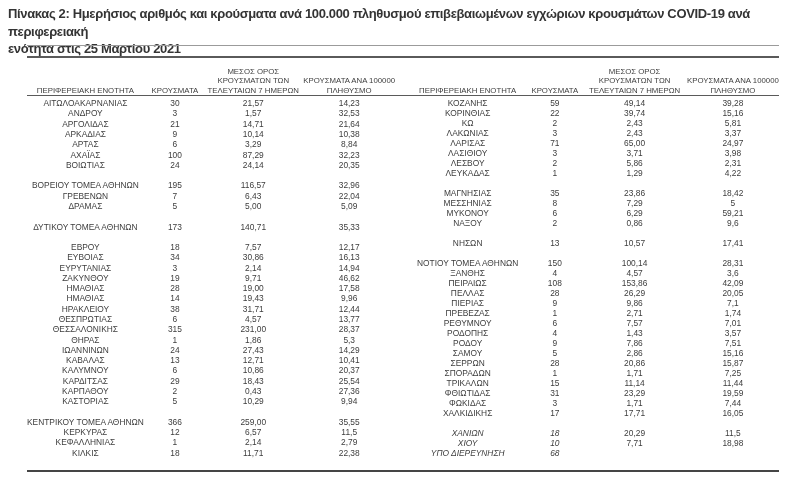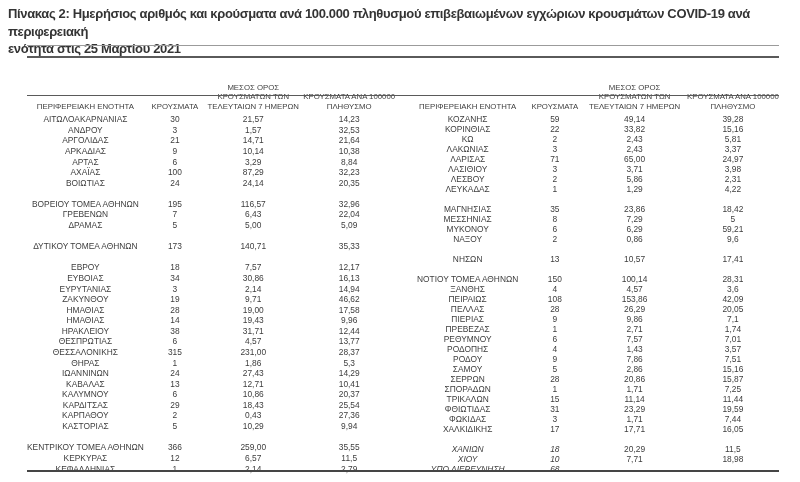--- a/index.html
+++ b/index.html
@@ -30,21 +30,21 @@
   }
   table { border-collapse: collapse; table-layout: fixed; flex: 1 1 50%; }
   col.c-name    { width: 30%; }
   col.c-cases   { width: 17%; }
   col.c-avg     { width: 26%; }
   col.c-per100k { width: 27%; }
 
   thead th {
     height: 37px; vertical-align: bottom; text-align: center;
     font-weight: normal; font-size: 7.8px; line-height: 9.4px;
-    padding: 16px 0 3px 0; white-space: pre-line; color: #3d3d3d;
+    padding: 0 0 3px 0; white-space: pre-line; color: #3d3d3d;
   }
   tbody td {
     height: 10px; line-height: 10px; padding: 0;
     font-size: 8.4px; text-align: center; white-space: nowrap;
     color: #3d3d3d;
   }
   tr.sep td { height: 10px; }
   td.it { font-style: italic; }
 </style>
 </head>
@@ -263,20 +263,26 @@
             <td>12</td>
             <td>6,57</td>
             <td>11,5</td>
           </tr>
           <tr>
             <td>ΚΕΦΑΛΛΗΝΙΑΣ</td>
             <td>1</td>
             <td>2,14</td>
             <td>2,79</td>
           </tr>
+          <tr>
+            <td>ΚΙΛΚΙΣ</td>
+            <td>18</td>
+            <td>11,71</td>
+            <td>22,38</td>
+          </tr>
         </tbody>
     </table>
 
     <table>
       <colgroup>
         <col class="c-name">
           <col class="c-cases">
           <col class="c-avg">
           <col class="c-per100k">
       </colgroup>
@@ -294,21 +300,21 @@
       <tbody id="tbody-right">
           <tr>
             <td>ΚΟΖΑΝΗΣ</td>
             <td>59</td>
             <td>49,14</td>
             <td>39,28</td>
           </tr>
           <tr>
             <td>ΚΟΡΙΝΘΙΑΣ</td>
             <td>22</td>
-            <td>33,82</td>
+            <td>39,74</td>
             <td>15,16</td>
           </tr>
           <tr>
             <td>ΚΩ</td>
             <td>2</td>
             <td>2,43</td>
             <td>5,81</td>
           </tr>
           <tr>
             <td>ΛΑΚΩΝΙΑΣ</td>

